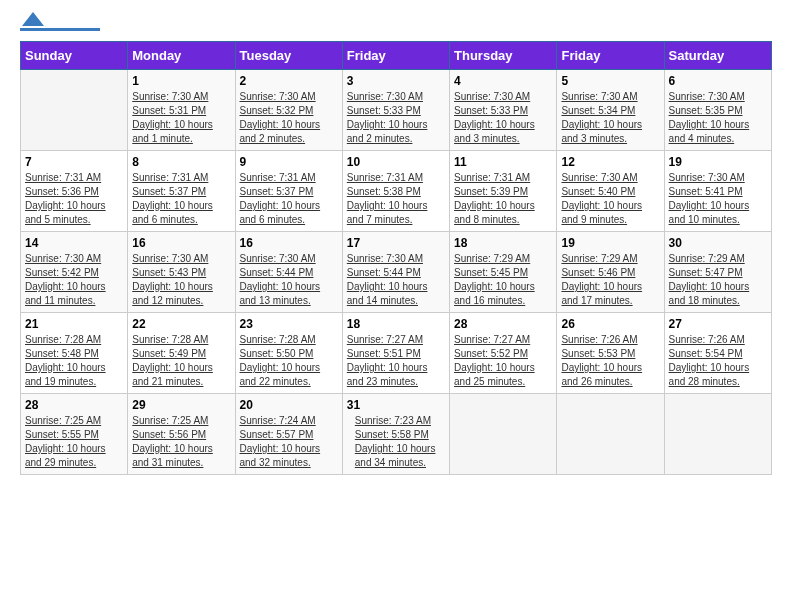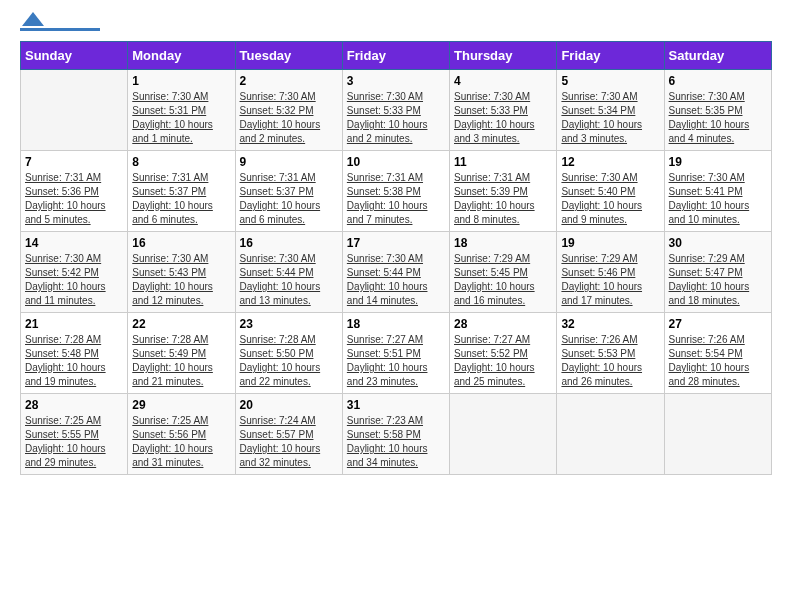--- a/index.html
+++ b/index.html
@@ -291,21 +291,21 @@
 and 23 minutes.</div>
         </td>
         <td>
           <span class="day-num">28</span>
           <div class="day-info" style="white-space: pre-line;">Sunrise: 7:27 AM
 Sunset: 5:52 PM
 Daylight: 10 hours
 and 25 minutes.</div>
         </td>
         <td>
-          <span class="day-num">32</span>
+          <span class="day-num">26</span>
           <div class="day-info" style="white-space: pre-line;">Sunrise: 7:26 AM
 Sunset: 5:53 PM
 Daylight: 10 hours
 and 26 minutes.</div>
         </td>
         <td>
           <span class="day-num">27</span>
           <div class="day-info" style="white-space: pre-line;">Sunrise: 7:26 AM
 Sunset: 5:54 PM
 Daylight: 10 hours
@@ -329,21 +329,21 @@
         </td>
         <td>
           <span class="day-num">20</span>
           <div class="day-info" style="white-space: pre-line;">Sunrise: 7:24 AM
 Sunset: 5:57 PM
 Daylight: 10 hours
 and 32 minutes.</div>
         </td>
         <td>
           <span class="day-num">31</span>
-          <div class="day-info" style="white-space: pre-line;">Sunrise: 7:23 AM
+          <div class="day-info" style="white-space: pre-line; margin-left: 8px;">Sunrise: 7:23 AM
 Sunset: 5:58 PM
 Daylight: 10 hours
 and 34 minutes.</div>
         </td>
         <td class="empty-cell"></td>
         <td class="empty-cell"></td>
         <td class="empty-cell"></td>
       </tr>
     </tbody>
 </table>

